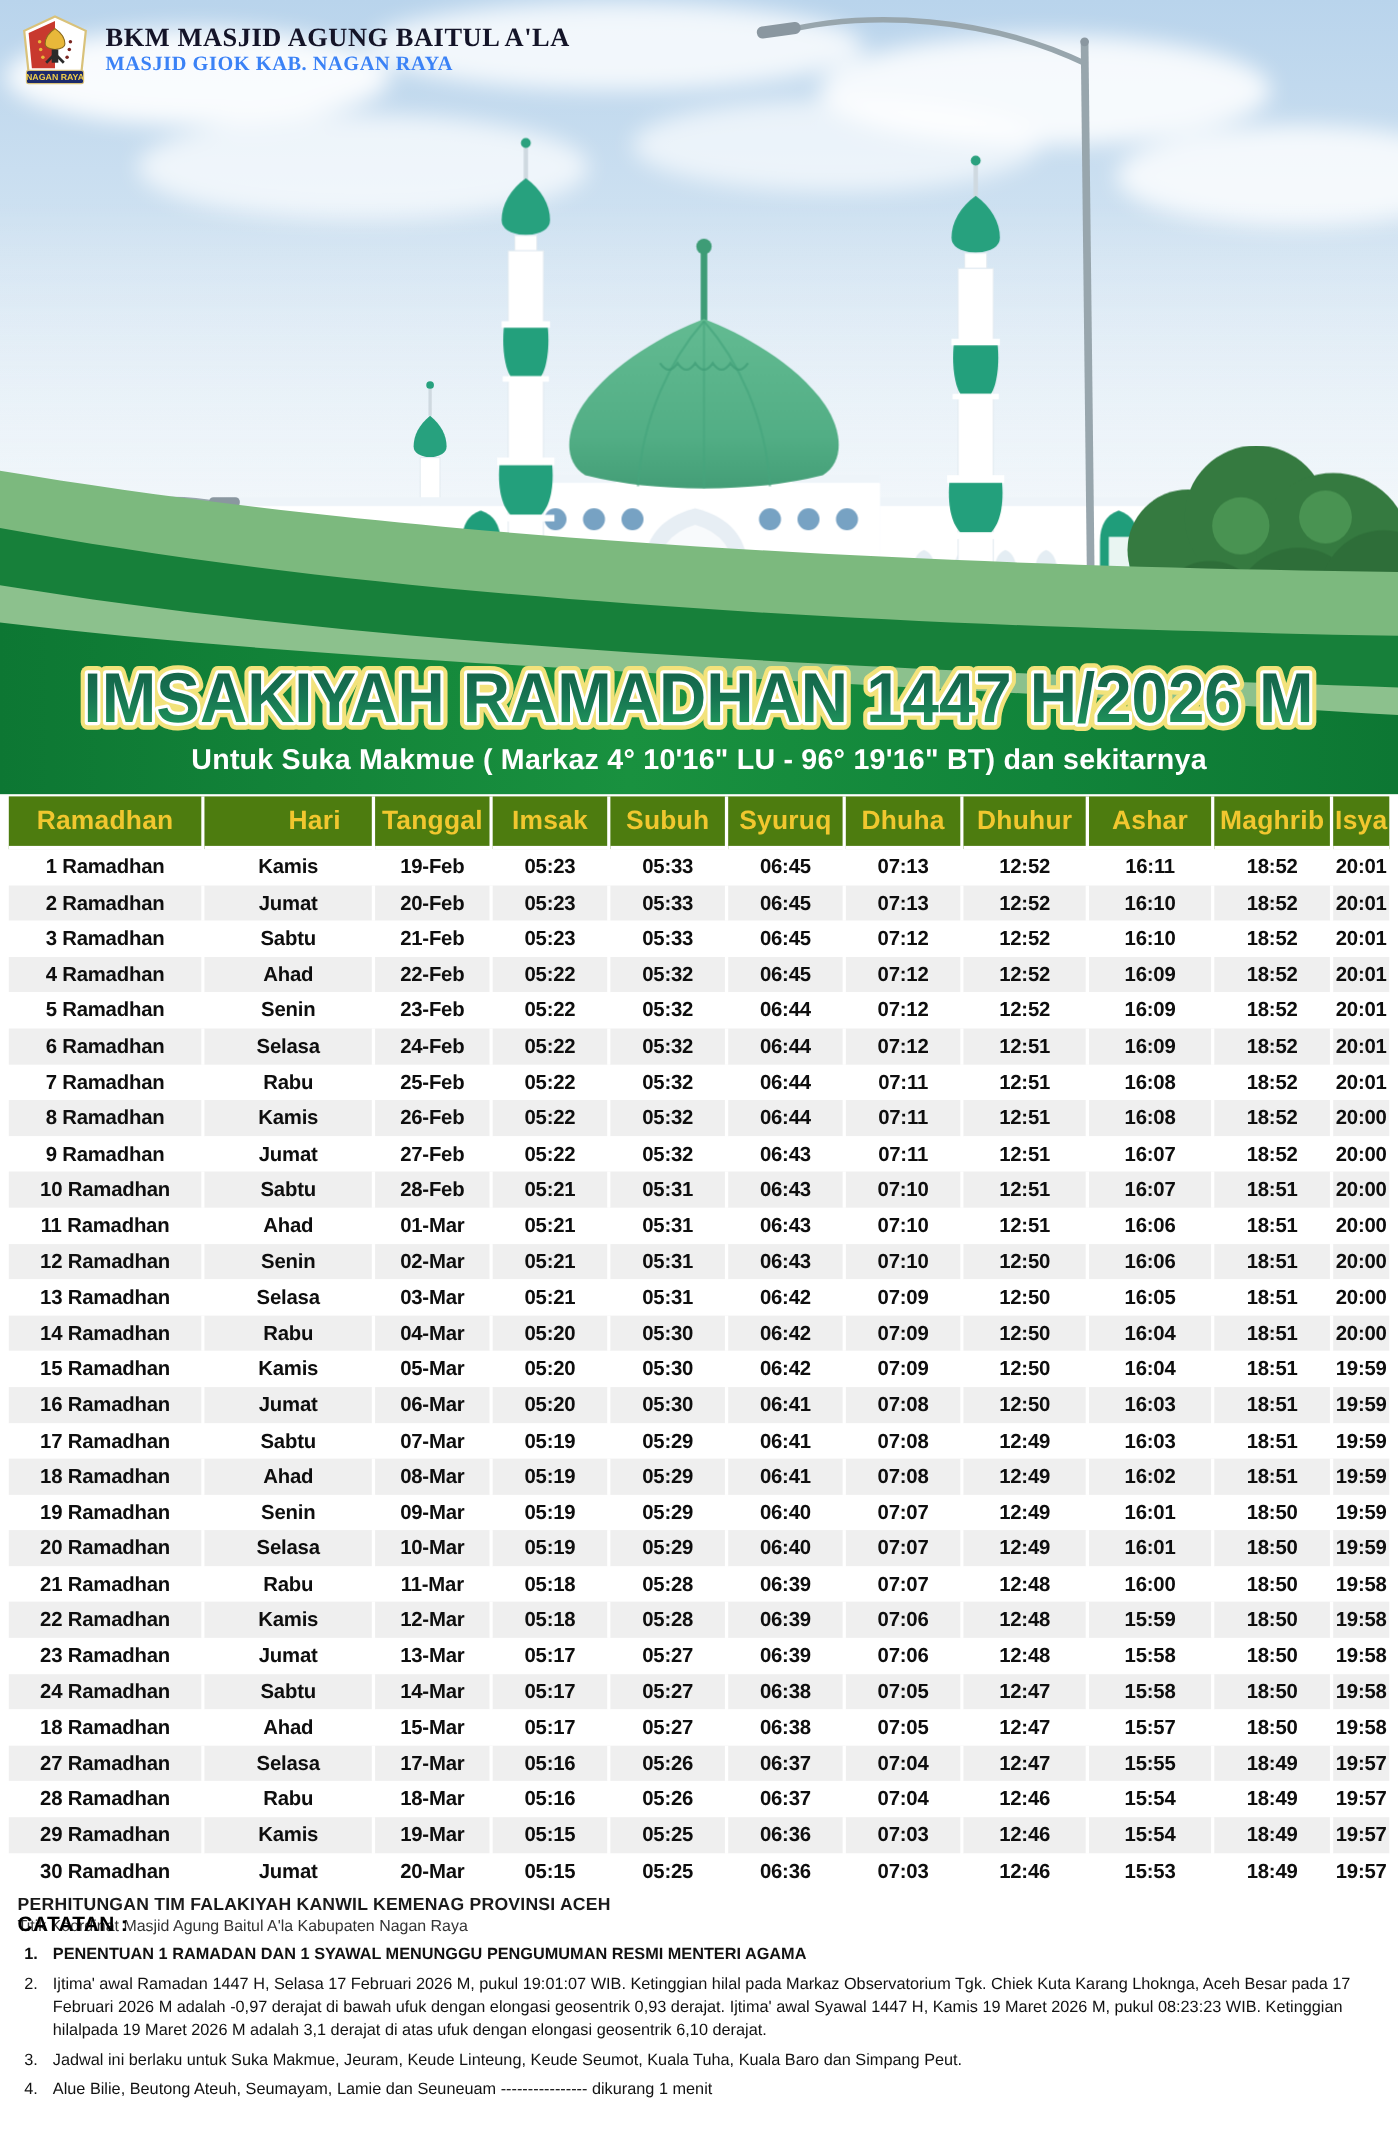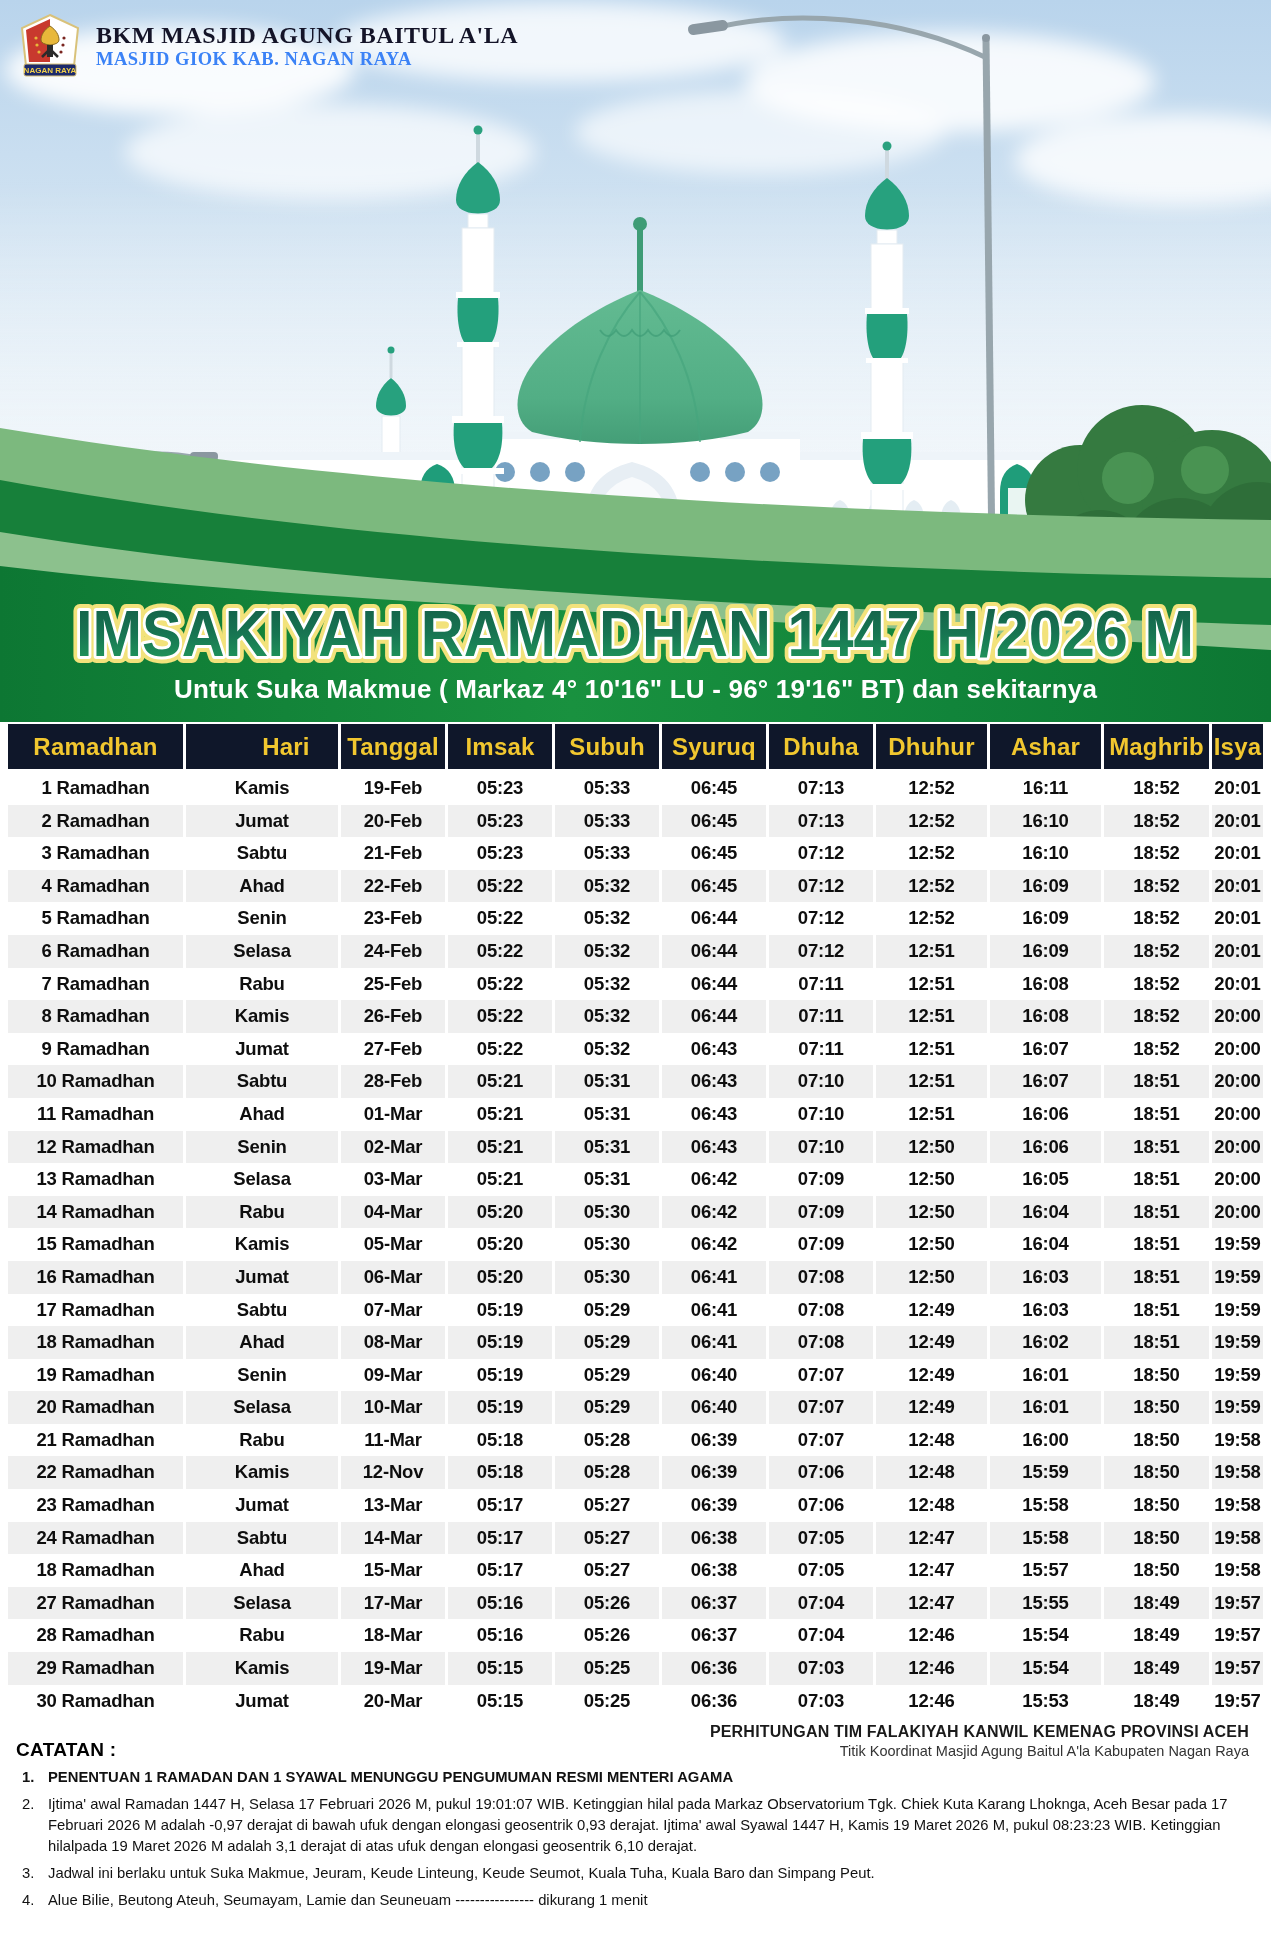--- a/index.html
+++ b/index.html
@@ -13,41 +13,41 @@
   .org-header{position:absolute;left:16px;top:12px;display:flex;align-items:center;gap:12px;}
   .org-text{display:flex;flex-direction:column;line-height:1.12;}
   .org-line1{font-family:"Liberation Serif", serif;font-weight:bold;font-size:24px;color:#141428;letter-spacing:.5px;}
   .org-line2{font-family:"Liberation Serif", serif;font-weight:bold;font-size:18.5px;color:#3b82f6;letter-spacing:.5px;}
   .title-wrap{position:absolute;left:0;top:592px;width:1271px;text-align:center;}
   .subtitle{display:block;margin-top:-6px;color:#ffffff;font-weight:bold;font-size:26px;letter-spacing:.2px;}
   
   .schedule{margin:2px 8px 0 8px;}
   table{width:100%;border-collapse:separate;border-spacing:0;table-layout:fixed;}
   th{
-    background:#0f172a;color:#f1c72f;font-weight:bold;font-size:24px;
+    background:#4d7c0f;color:#f1c72f;font-weight:bold;font-size:24px;
     height:45px;border-right:3px solid #fff;border-bottom:3px solid #fff;
     padding:0;letter-spacing:.2px;
   }
   th:last-child{border-right:none;}
   td{
     text-align:center;font-size:18.5px;font-weight:600;color:#0e0e0e;
     height:32.6px;line-height:32.6px;padding:0;border-right:3px solid #fff;
     letter-spacing:-.2px;white-space:nowrap;
   }
   td:last-child{border-right:none;}
   tbody tr:nth-child(even) td{background:#efefef;}
   tbody tr:nth-child(odd) td{background:#ffffff;}
   th:nth-child(1){width:175px;} th:nth-child(2){width:104px;padding-left:48px;}
   th:nth-child(3){width:104px;} th:nth-child(4){width:104px;}
   th:nth-child(5){width:104px;} th:nth-child(6){width:104px;}
   th:nth-child(7){width:104px;} th:nth-child(8){width:111px;}
   th:nth-child(9){width:111px;} th:nth-child(10){width:105px;}
   
   .footer{padding:6px 16px 0 16px;}
-  .credit{text-align:right;margin-right:6px;}
+  .credit{text-align:left;margin-right:6px;}
   .credit-line1{font-size:16px;font-weight:bold;color:#1a1a1a;letter-spacing:.2px;}
   .credit-line2{font-size:14.5px;color:#333;margin-top:2px;}
   .notes-block{margin-top:-20px;}
   .notes-title{font-size:19px;font-weight:bold;color:#000;letter-spacing:.3px;}
   .notes-list{margin-top:6px;}
   .note{display:flex;font-size:14.8px;color:#111;line-height:1.42;margin-top:6px;}
   .note .num{flex:0 0 26px;padding-left:6px;}
   .note .txt{flex:1;padding-right:4px;}
   .note.bold{font-weight:bold;}
 </style>
@@ -585,21 +585,21 @@
           <td>06:39</td>
           <td>07:07</td>
           <td>12:48</td>
           <td>16:00</td>
           <td>18:50</td>
           <td>19:58</td>
         </tr>
         <tr>
           <td>22 Ramadhan</td>
           <td>Kamis</td>
-          <td>12-Nov</td>
+          <td>12-Mar</td>
           <td>05:18</td>
           <td>05:28</td>
           <td>06:39</td>
           <td>07:06</td>
           <td>12:48</td>
           <td>15:59</td>
           <td>18:50</td>
           <td>19:58</td>
         </tr>
         <tr>

